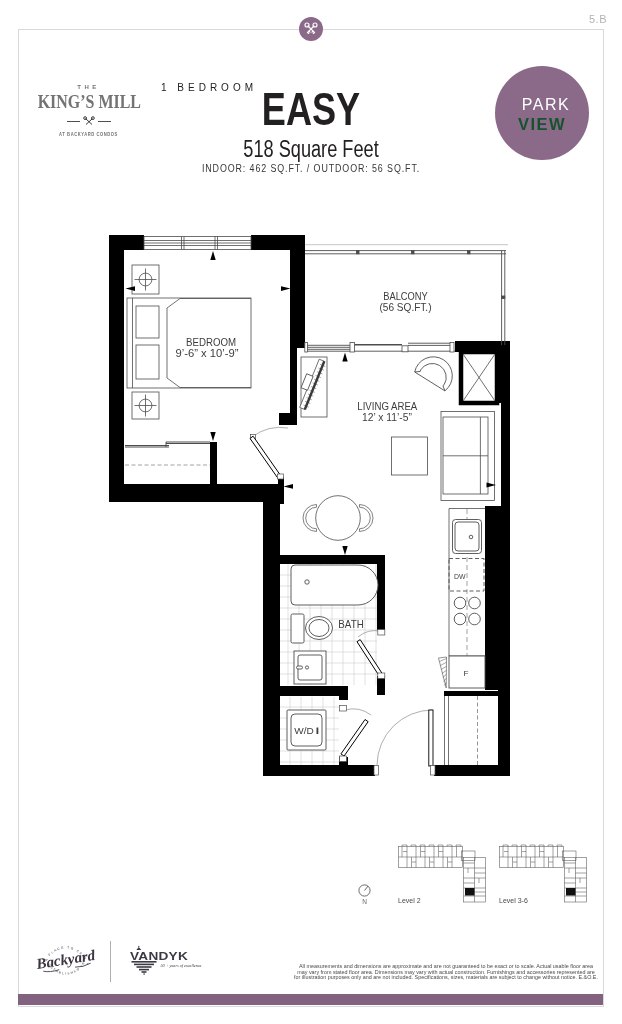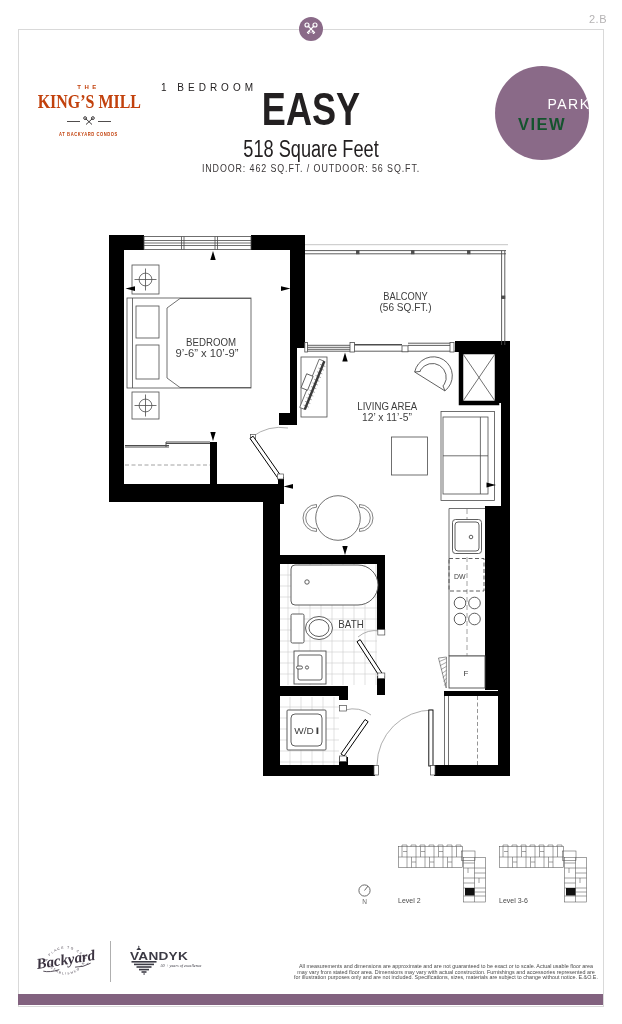--- a/index.html
+++ b/index.html
@@ -5,38 +5,38 @@
   html,body{margin:0;padding:0;}
   body{width:622px;height:1024px;position:relative;background:#ffffff;
        font-family:"Liberation Sans", sans-serif;overflow:hidden;}
   .abs{position:absolute;}
 </style>
 </head>
 <body>
 
 <div class="abs" style="left:18px;top:29px;width:584px;height:976px;border:1px solid #d9d9d9;background:#ffffff;"></div>
 
-<div class="abs" style="left:589px;top:13px;font-size:11px;color:#b5b3b4;letter-spacing:0.5px;">2.B</div>
+<div class="abs" style="left:589px;top:13px;font-size:11px;color:#b5b3b4;letter-spacing:0.5px;">5.B</div>
 
 <div class="abs" style="left:299px;top:17px;width:24px;height:24px;border-radius:50%;background:#8a6a88;"></div>
 
 <svg class="abs" style="left:302px;top:20px;" width="18" height="18" viewBox="0 0 18 18">
   <g stroke="#ffffff" stroke-width="1.15" fill="none" stroke-linecap="round">
     <line x1="6" y1="6" x2="12.6" y2="12.6"></line>
     <line x1="12" y1="6" x2="5.4" y2="12.6"></line>
     <circle cx="5" cy="5" r="2"></circle>
     <circle cx="13" cy="5" r="2"></circle>
     <line x1="11.1" y1="11.1" x2="10" y2="12.2"></line>
     <line x1="12.4" y1="12.4" x2="11.3" y2="13.5"></line>
     <line x1="6.9" y1="11.1" x2="8" y2="12.2"></line>
     <line x1="5.6" y1="12.4" x2="6.7" y2="13.5"></line>
   </g>
 </svg>
 
-<div class="abs" style="left:28px;top:83.5px;width:121px;text-align:center;color:#c2410c;">
+<div class="abs" style="left:28px;top:83.5px;width:121px;text-align:center;color:#737373;">
   <div style="font-size:6px;letter-spacing:3.5px;font-weight:bold;">THE</div>
   <div style="font-family:'Liberation Serif',serif;font-weight:bold;font-size:19px;white-space:nowrap;letter-spacing:0px;margin-top:1px;transform:scaleX(0.84);">KING’S MILL</div>
   <svg width="44" height="12" viewBox="0 0 44 12" style="margin-top:0px;">
     <line x1="0" y1="6.5" x2="13" y2="6.5" stroke="#231f20" stroke-width="0.8"></line>
     <line x1="31" y1="6.5" x2="44" y2="6.5" stroke="#231f20" stroke-width="0.8"></line>
     <g stroke="#231f20" stroke-width="0.9" fill="none">
       <line x1="18.5" y1="3.5" x2="25" y2="9.5"></line>
       <line x1="25.5" y1="3.5" x2="19" y2="9.5"></line>
       <circle cx="18.1" cy="3.1" r="1.4"></circle>
       <circle cx="25.9" cy="3.1" r="1.4"></circle>
@@ -47,21 +47,21 @@
 
 <div class="abs" style="left:161px;top:82px;width:300px;font-size:10px;font-weight:normal;letter-spacing:4px;color:#232021;">1 BEDROOM</div>
 
 <div class="abs" style="left:161px;top:81px;width:300px;text-align:center;font-size:47px;font-weight:bold;color:#232021;transform:scaleX(0.768);">EASY</div>
 
 <div class="abs" style="left:161px;top:136px;width:300px;text-align:center;font-size:23px;color:#232021;transform:scaleX(0.79);">518 Square Feet</div>
 
 <div class="abs" style="left:131px;top:162.5px;width:360px;text-align:center;font-size:10px;letter-spacing:1px;color:#3a3637;transform:scaleX(0.89);">INDOOR: 462 SQ.FT. / OUTDOOR: 56 SQ.FT.</div>
 
 <div class="abs" style="left:495px;top:66px;width:94px;height:94px;border-radius:50%;background:#8a6a88;"></div>
-<div class="abs" style="left:522px;top:95.5px;width:94px;text-align:center;font-size:14px;letter-spacing:1.5px;color:#fff;">PARK</div>
+<div class="abs" style="left:499px;top:95.5px;width:94px;text-align:center;font-size:16px;letter-spacing:1.5px;color:#fff;">PARK</div>
 <div class="abs" style="left:495px;top:114.5px;width:94px;text-align:center;font-size:16.5px;font-weight:bold;letter-spacing:1.5px;color:#14532d;">VIEW</div>
 
 <svg class="abs" style="left:0;top:0;" width="622" height="1024" viewBox="0 0 622 1024">
 
 <g stroke="#cccccc" stroke-width="0.6">
   <path d="M288 564 V685 M299 564 V685 M310 564 V685 M321 564 V685 M332 564 V685 M343 564 V685 M354 564 V685 M365 564 V685 M376 564 V685"></path>
   <path d="M278 575 H377 M278 586 H377 M278 597 H377 M278 608 H377 M278 619 H377 M278 630 H377 M278 641 H377 M278 652 H377 M278 663 H377 M278 674 H377"></path>
 </g>
 
 <g stroke="#cccccc" stroke-width="0.6">

